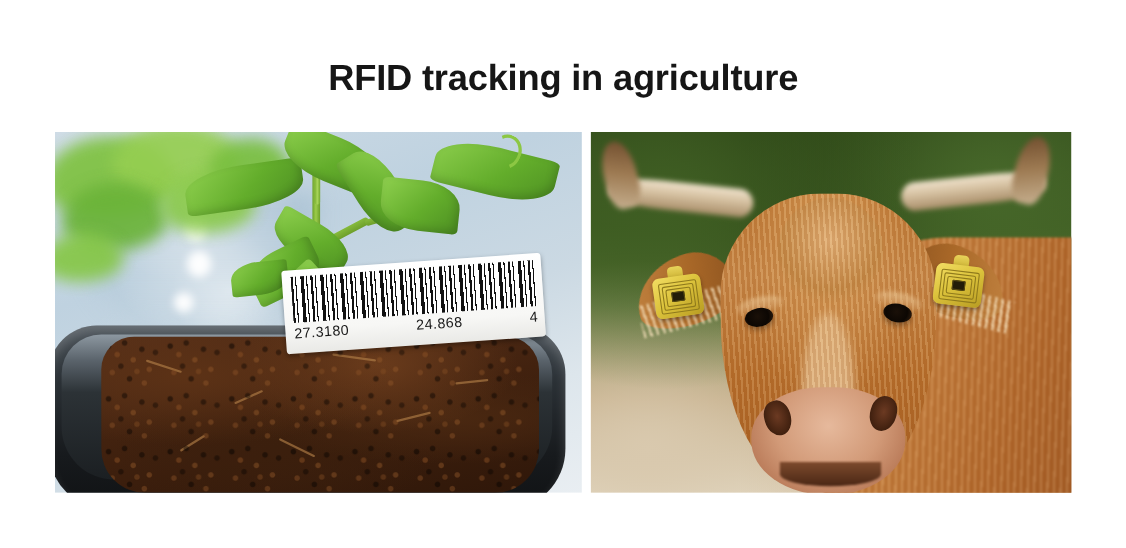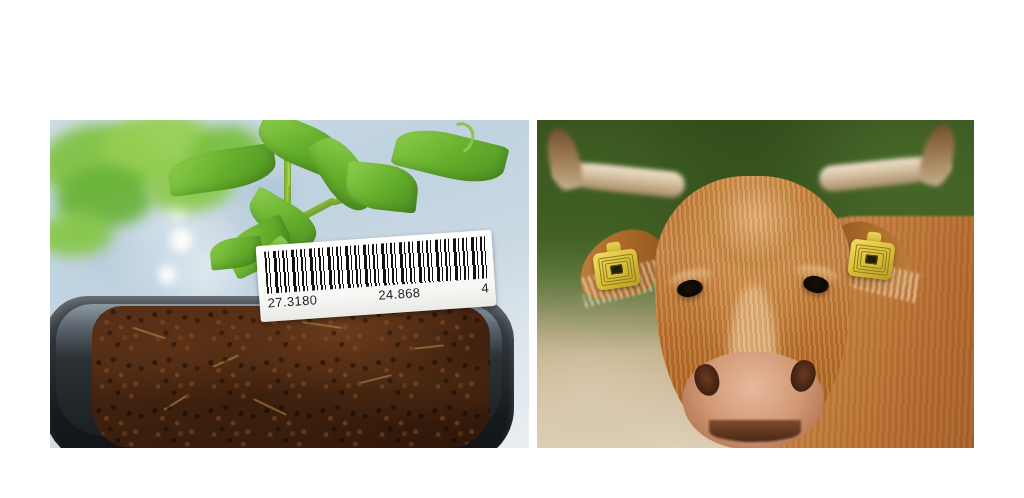--- a/index.html
+++ b/index.html
@@ -446,20 +446,21 @@
     box-shadow: inset 0 0 0 1px #5a4d13;
   }
 
   .soft { filter: blur(2.2px); }
 </style>
 </head>
 <body>
 
 <div class="page">
 
+  <div class="title">RFID tracking in agriculture</div>
 
   <div class="figure-row">
 
     <div class="photo photo-left">
 
       <div class="seed-bg"></div>
 
       <div class="glass-bowl"></div>
       <div class="glint g1"></div>
       <div class="glint g2"></div>

